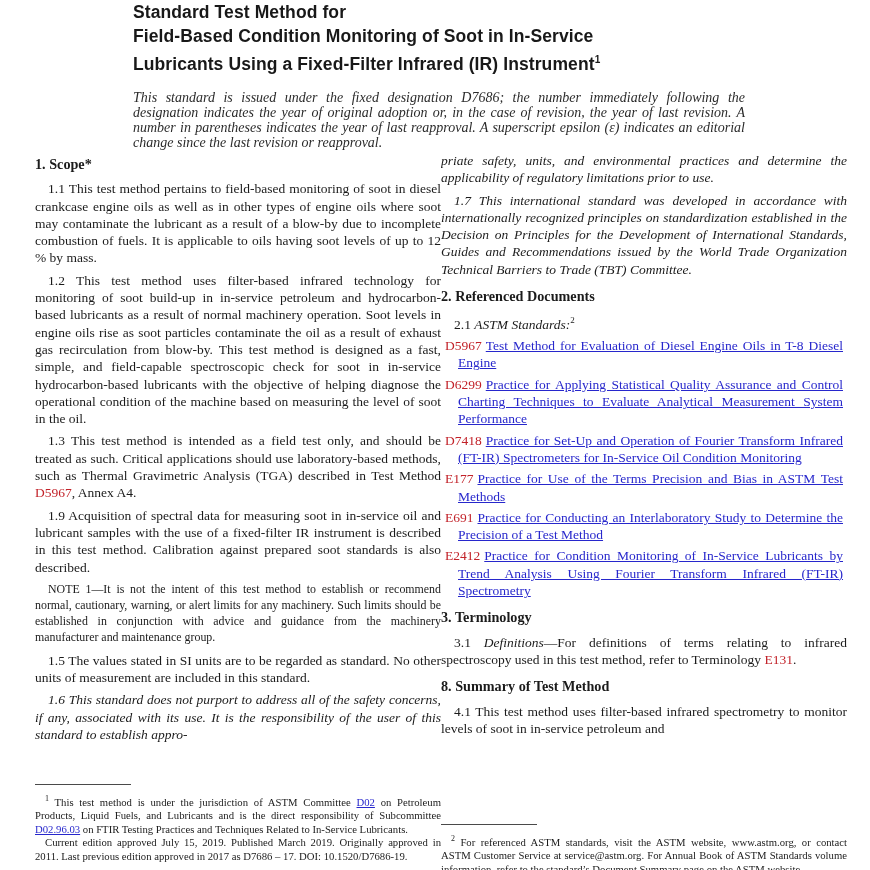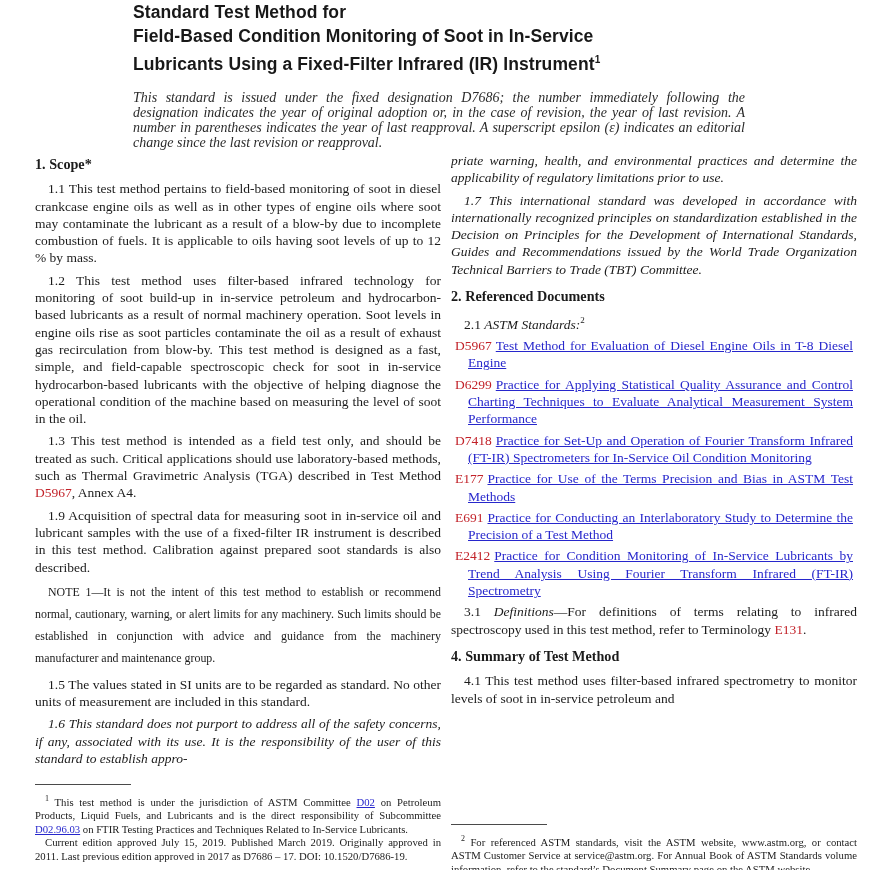--- a/index.html
+++ b/index.html
@@ -16,34 +16,34 @@
     font-weight:bold; font-size:17.5px; line-height:23.5px;
     color:#181818; letter-spacing:0.1px;
   }
   .title sup { font-size:10px; }
   .boilerplate {
     width:612px; margin:15px 0 0 0;
     font-size:14px; line-height:14.8px; font-style:italic;
     text-align:justify; color:#2b2b2b;
   }
   
-  .columns { position:absolute; top:152px; left:35px; display:flex; gap:10px; }
+  .columns { position:absolute; top:152px; left:35px; display:flex; }
   .col {
     position:relative; width:406px; height:718px; overflow:hidden;
     font-size:13.5px; line-height:17.3px; text-align:justify;
   }
   .col p { margin:0 0 5px 0; text-indent:13px; }
   .sect {
     font-size:14.2px; font-weight:bold; margin:10px 0 7px 0;
     text-indent:0; text-align:left; font-family:"Liberation Serif", serif;
   }
   .sect.first { margin-top:4px; }
   .it { font-style:italic; }
   .cont { text-indent:0 !important; }
-  .note { font-size:11.9px; line-height:22px; margin:2px 0 7px 0 !important; }
+  .note { font-size:11.9px; line-height:16px; margin:2px 0 7px 0 !important; }
   .astm-line { margin-bottom:2px !important; }
   .astm-line sup { font-size:9px; }
   
   .ref { margin:4px !important; padding-left:13px; text-indent:-13px !important; }
   .ref-id { color:#c22229; margin-right:4px; }
   .ref-title { color:#2727cc; text-decoration:underline; }
   .rlink { color:#c22229; }
   .blink { color:#2727cc; text-decoration:underline; }
   
   .fn-block {
@@ -79,36 +79,37 @@
       <p class="it">1.6 This standard does not purport to address all of the safety concerns, if any, associated with its use. It is the responsibility of the user of this standard to establish appro-</p>
 
       <div class="fn-block fn-left">
         <div class="fn-rule"></div>
         <p><sup>1</sup><span> This test method is under the jurisdiction of ASTM Committee </span><span class="blink">D02</span><span> on Petroleum Products, Liquid Fuels, and Lubricants and is the direct responsibility of Subcommittee </span><span class="blink">D02.96.03</span><span> on FTIR Testing Practices and Techniques Related to In-Service Lubricants.</span></p>
         <p>Current edition approved July 15, 2019. Published March 2019. Originally approved in 2011. Last previous edition approved in 2017 as D7686 – 17. DOI: 10.1520/D7686-19.</p>
       </div>
     </div>
 
     <div class="col">
-      <p class="it cont">priate warning, health, and environmental practices and determine the applicability of regulatory limitations prior to use.</p>
+      <p class="it cont">priate safety, units, and environmental practices and determine the applicability of regulatory limitations prior to use.</p>
       <p class="it">1.7 This international standard was developed in accordance with internationally recognized principles on standardization established in the Decision on Principles for the Development of International Standards, Guides and Recommendations issued by the World Trade Organization Technical Barriers to Trade (TBT) Committee.</p>
 
       <h2 class="sect">2. Referenced Documents</h2>
       <p class="astm-line"><span>2.1 </span><span class="it">ASTM Standards:</span><sup>2</sup></p>
 
       <p class="ref"><span class="ref-id">D5967</span><span class="ref-title">Test Method for Evaluation of Diesel Engine Oils in T-8 Diesel Engine</span></p>
       <p class="ref"><span class="ref-id">D6299</span><span class="ref-title">Practice for Applying Statistical Quality Assurance and Control Charting Techniques to Evaluate Analytical Measurement System Performance</span></p>
       <p class="ref"><span class="ref-id">D7418</span><span class="ref-title">Practice for Set-Up and Operation of Fourier Transform Infrared (FT-IR) Spectrometers for In-Service Oil Condition Monitoring</span></p>
       <p class="ref"><span class="ref-id">E177</span><span class="ref-title">Practice for Use of the Terms Precision and Bias in ASTM Test Methods</span></p>
       <p class="ref"><span class="ref-id">E691</span><span class="ref-title">Practice for Conducting an Interlaboratory Study to Determine the Precision of a Test Method</span></p>
       <p class="ref"><span class="ref-id">E2412</span><span class="ref-title">Practice for Condition Monitoring of In-Service Lubricants by Trend Analysis Using Fourier Transform Infrared (FT-IR) Spectrometry</span></p>
 
+      <h2 class="sect">3. Terminology</h2>
       <p><span>3.1 </span><span class="it">Definitions</span><span>—For definitions of terms relating to infrared spectroscopy used in this test method, refer to Terminology </span><span class="rlink">E131</span><span>.</span></p>
 
-      <h2 class="sect">4. Summary of Test Method</h2>
+      <h2 class="sect">8. Summary of Test Method</h2>
       <p>4.1 This test method uses filter-based infrared spectrometry to monitor levels of soot in in-service petroleum and</p>
 
       <div class="fn-block fn-right">
         <div class="fn-rule"></div>
         <p><sup>2</sup><span> For referenced ASTM standards, visit the ASTM website, www.astm.org, or contact ASTM Customer Service at service@astm.org. For Annual Book of ASTM Standards volume information, refer to the standard’s Document Summary page on the ASTM website.</span></p>
       </div>
     </div>
 
   </div>
 </div>

